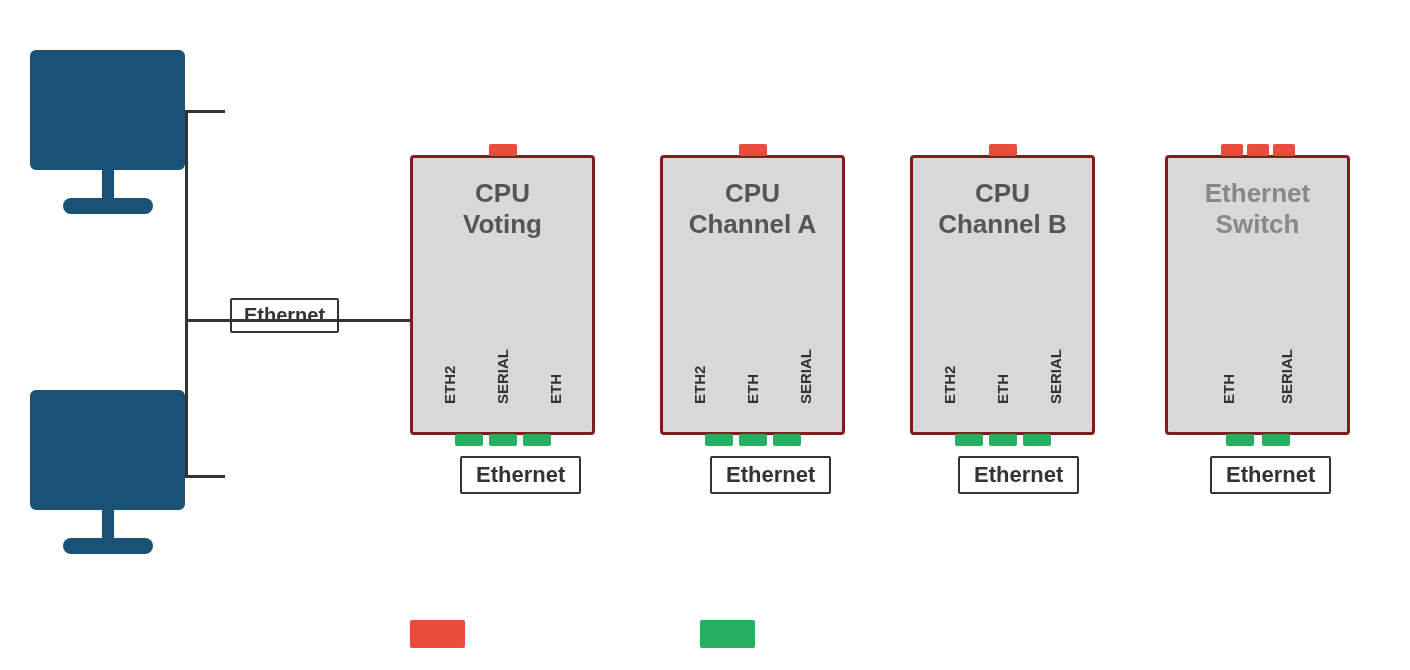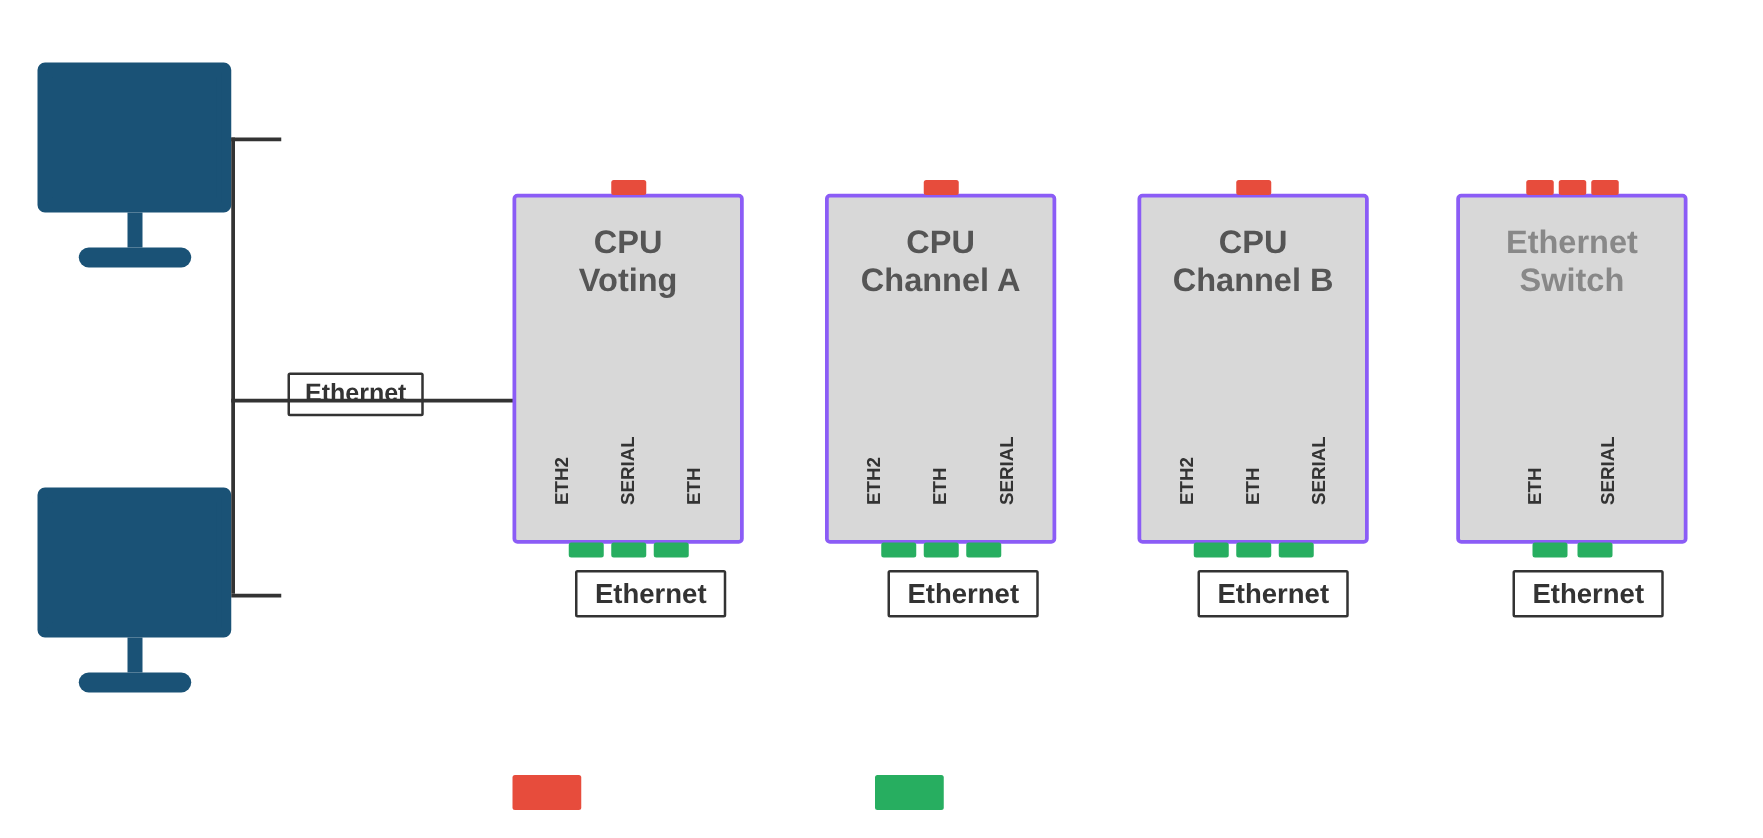--- a/index.html
+++ b/index.html
@@ -52,21 +52,21 @@
       width: 90px;
       height: 16px;
       background: #1a5276;
       border-radius: 8px;
     }
 
     
     .cpu-card {
       position: absolute;
       background: #d8d8d8;
-      border: 3px solid #8b5cf6;
+      border: 3px solid #7f1d1d;
       border-radius: 4px;
       display: flex;
       flex-direction: column;
       align-items: center;
     }
 
     .cpu-card-top-connectors {
       display: flex;
       justify-content: center;
       gap: 6px;

